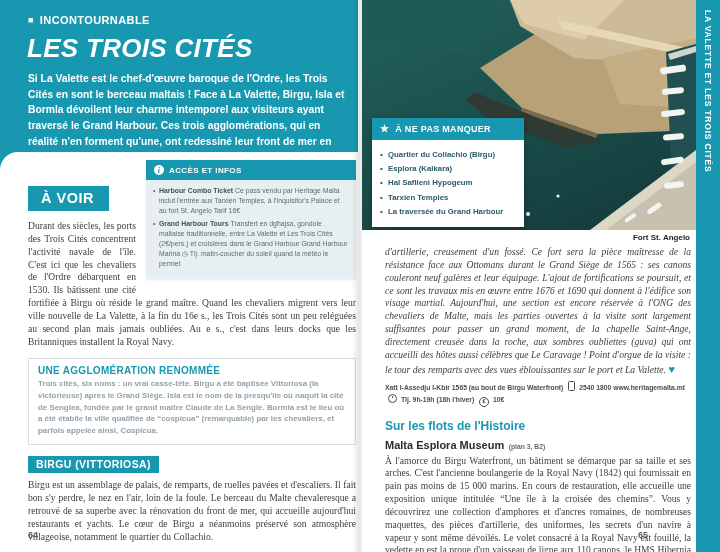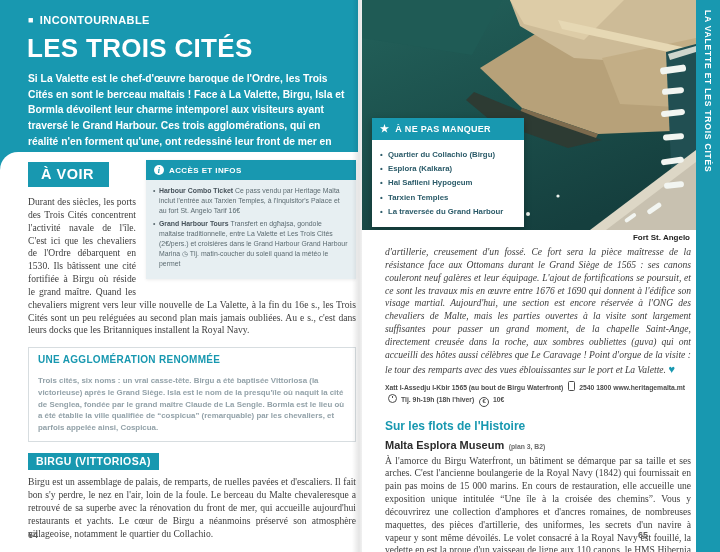--- a/index.html
+++ b/index.html
@@ -7,41 +7,41 @@
     width:720px;height:552px;position:relative;overflow:hidden;
     background:#ffffff;
     font-family:"Liberation Sans",sans-serif;
     -webkit-font-smoothing:antialiased;
   }
   
   .left-page{position:absolute;left:0;top:0;width:358px;height:552px;background:#fff;}
   .intro-block{position:absolute;left:0;top:0;width:358px;height:170px;background:#1898b0;color:#fff;}
   .kicker{display:flex;align-items:center;gap:6px;margin:14px 0 0 28px;font-size:11px;font-weight:bold;letter-spacing:.4px;}
   .kicker .sq{font-size:9px;line-height:1;}
-  .page-title{margin:7px 0 0 27px;font-size:26px;font-weight:bold;letter-spacing:.3px;}
+  .page-title{margin:7px 0 0 27px;font-size:26px;font-weight:bold;letter-spacing:.3px;font-style:italic;}
   .intro-text{margin:7px 0 0 28px;width:324px;font-size:10.3px;line-height:1.52;font-weight:bold;}
   .left-content{position:absolute;left:0;top:152px;width:358px;height:400px;background:#fff;
     border-top-left-radius:18px;padding:6px 0 0 28px;box-sizing:border-box;}
   .access-box{float:right;width:210px;margin:2px 2px 8px 10px;box-shadow:0 1px 3px rgba(0,0,0,.08);}
   .access-head{background:#1898b0;color:#fff;font-size:8px;font-weight:bold;letter-spacing:.4px;
     padding:5px 8px;display:flex;align-items:center;gap:5px;}
   .info-circle{width:10px;height:10px;border-radius:50%;background:#fff;color:#1898b0;
     font-size:8px;font-weight:bold;display:inline-flex;align-items:center;justify-content:center;
     font-family:"Liberation Serif",serif;font-style:italic;flex:none;}
   .access-body{background:#e7eff2;padding:6px 8px 7px 7px;}
   .access-body ul{margin:0;padding:0;list-style:none;}
   .access-body li{font-size:6.9px;line-height:1.45;color:#5c6b71;padding-left:6px;position:relative;margin-bottom:3px;}
   .access-body li:before{content:"•";position:absolute;left:0;top:0;color:#5c6b71;}
   .access-body li strong{color:#46525a;}
   .see-label{display:inline-block;background:#1898b0;color:#fff;font-weight:bold;font-size:14.5px;
-    letter-spacing:.5px;padding:4px 15px 5px 13px;margin:4px 0 9px 0;}
+    letter-spacing:.5px;padding:4px 15px 5px 13px;margin:28px 0 9px 0;}
   .serif{font-family:"Liberation Serif",serif;color:#3e3e3e;font-size:9.6px;line-height:1.34;text-align:justify;}
   .hist-par{margin:0 2px 0 0;}
   .renamed-box{clear:both;border:1px solid #d7dde0;margin:10px 2px 0 0;padding:6px 9px 8px 9px;background:#fff;}
-  .renamed-box h3{margin:0 0 10px 0;color:#1898b0;font-size:10px;letter-spacing:.3px;}
+  .renamed-box h3{margin:0 0 2px 0;color:#1898b0;font-size:10px;letter-spacing:.3px;}
   .renamed-box p{margin:0;font-size:7.9px;line-height:1.47;color:#93a2a9;font-weight:bold;}
   .section-label{display:inline-block;background:#1898b0;color:#fff;font-weight:bold;font-size:10.5px;
     letter-spacing:.4px;padding:2px 8px 3px 8px;margin:11px 7px 6px 0;}
   .birgu-par{margin:0 2px 0 0;}
   .subhead{color:#1898b0;font-size:12px;font-weight:bold;margin:11px 0 2px 0;}
   .poi-line{margin:0 0 2px 0;}
   .poi-name{font-size:11px;font-weight:bold;color:#2c2c2c;}
   .poi-plan{font-size:6.8px;font-weight:bold;color:#6b6b6b;}
   .ital{font-style:italic;}
   .pagenum{position:absolute;bottom:12px;font-size:9px;font-weight:bold;color:#5a5a5a;}

